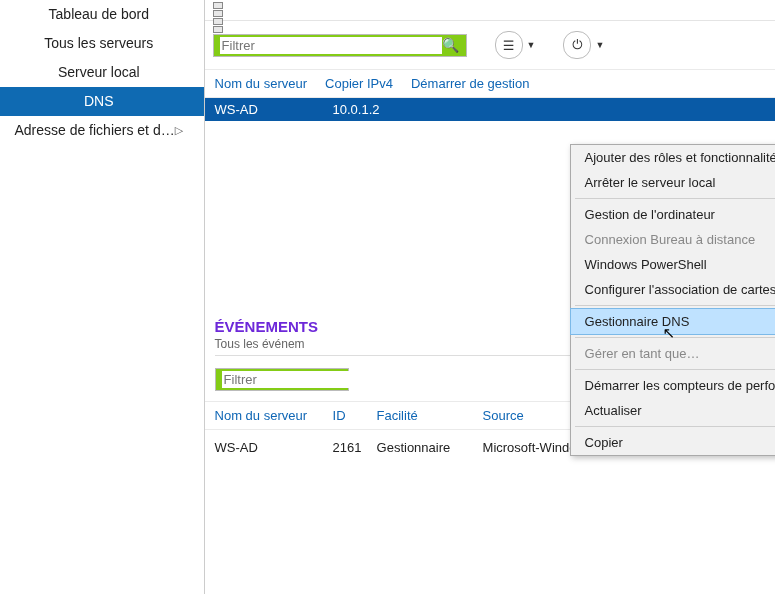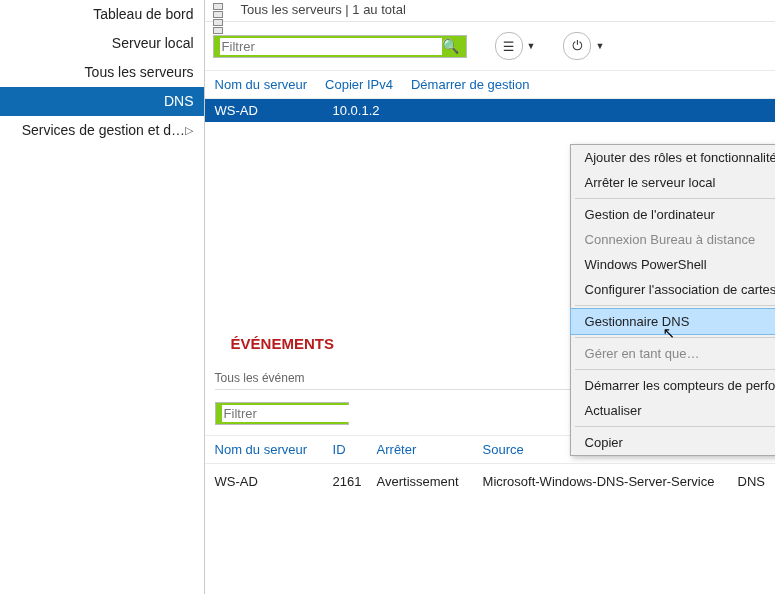--- a/index.html
+++ b/index.html
@@ -1,19 +1,19 @@
 <!DOCTYPE html>
 <html><head>
 <meta charset="utf-8">
 <style>
 html,body{margin:0;padding:0;font-family:"Segoe UI",Arial,sans-serif;font-size:13px;color:#222;background:#fff;overflow:hidden}
 #root{width:775px;height:594px;position:relative;display:flex}
 
 .nav{width:232px;border-right:1px solid #ccc;padding-top:0}
-.nav-item{padding:6px 10px 7px 4px;font-size:14px;cursor:pointer;display:flex;align-items:center;justify-content:flex-end;color:#222}
+.nav-item{padding:6px 10px 7px 4px;font-size:14px;cursor:pointer;display:flex;align-items:center;justify-content:center;color:#222}
 .nav-item.selected{background:#0f6ab2;color:#fff}
 .nav-item .chev{font-size:11px;color:#555}
 
 .content{flex:1;position:relative;padding:0}
 .header-line{display:flex;align-items:center;gap:8px;padding:2px 8px 4px 8px;border-bottom:1px solid #e4e4e4}
 .header-line .grid-icon{width:20px;height:14px;display:flex;flex-wrap:wrap}
 .header-line .grid-icon span{width:8px;height:5px;border:1px solid #888;margin:0 1px 1px 0;background:#e8e8e8}
 .header-line .all{color:#444}
 .toolbar{display:flex;align-items:center;gap:28px;padding:10px 8px}
 .filter-box{display:flex;align-items:center;border:1px solid #bbb;padding:2px 6px;width:240px;background:#84cc16}
@@ -27,22 +27,22 @@
 .cols span{color:#0f66b5;cursor:pointer}
 
 .srv-row{background:#095aa6;color:#fff;display:flex;padding:4px 10px;font-size:13px}
 .srv-row .c1{width:118px}
 .srv-row .c2{width:90px}
 .srv-row .c3{flex:1}
 
 .list-area{height:195px;border:1px solid transparent}
 
 .events-heading{padding:0 10px}
-.events-heading h3{margin:16px;font-size:15px;font-weight:600;color:#b91c1c;letter-spacing:0}
-.events-heading .sub{font-size:12px;color:#666;border-bottom:1px solid #ddd;padding-bottom:4px;margin-top:19px}
+.events-heading h3{margin:0;font-size:15px;font-weight:600;color:#6d28d9;letter-spacing:0}
+.events-heading .sub{font-size:12px;color:#666;border-bottom:1px solid #ddd;padding-bottom:4px;margin-top:2px}
 
 .ev-filter{margin:12px 10px 10px 10px}
 .ev-cols{display:flex;padding:6px 10px;border-top:1px solid #eaeaea;border-bottom:1px solid #eaeaea;gap:0}
 .ev-cols span{color:#0f66b5;cursor:pointer}
 .ev-row{display:flex;padding:10px 10px;color:#222}
 .ev-cols .c1,.ev-row .c1{width:118px}
 .ev-cols .c2,.ev-row .c2{width:44px}
 .ev-cols .c3,.ev-row .c3{width:106px}
 .ev-cols .c4,.ev-row .c4{width:255px}
 .ev-cols .c5,.ev-row .c5{flex:1}
@@ -57,43 +57,42 @@
 </style>
 </head>
 <body>
 <div id="root">
 
 <div class="nav">
   <div class="nav-item">
         <span>Tableau de bord</span>
       </div>
   <div class="nav-item">
-        <span>Serveur local</span>
+        <span>Tous les serveurs</span>
       </div>
   <div class="nav-item">
-        <span>Tous les serveurs</span>
+        <span>Serveur local</span>
       </div>
   <div class="nav-item selected">
         <span>DNS</span>
       </div>
   <div class="nav-item">
-        <span>Services de gestion et d…</span>
+        <span>Adresse de fichiers et d…</span>
         <span class="chev">▷</span>
       </div>
 </div>
 
 <div class="content">
   <div class="header-line">
     <span class="grid-icon">
           <span></span>
           <span></span>
           <span></span>
           <span></span>
         </span>
-    <span class="all">Tous les serveurs | 1 au total</span>
   </div>
 
   <div class="toolbar">
     <div class="filter-box">
       <input placeholder="Filtrer" style="">
       <span class="mag">🔍</span>
     </div>
     <div class="tool-wrap">
       <div class="tool-btn">☰</div>
       <span class="dd">▼</span>
@@ -122,28 +121,28 @@
     <div class="sub">Tous les événem</div>
   </div>
 
   <div class="filter-box ev-filter" style="width:120px">
     <input placeholder="Filtrer" style="">
   </div>
 
   <div class="ev-cols">
     <span class="c1">Nom du serveur</span>
     <span class="c2">ID</span>
-    <span class="c3">Arrêter</span>
+    <span class="c3">Facilité</span>
     <span class="c4">Source</span>
     <span class="c5">Jour</span>
   </div>
   <div class="ev-row">
     <span class="c1">WS-AD</span>
     <span class="c2">2161</span>
-    <span class="c3">Avertissement</span>
+    <span class="c3">Gestionnaire</span>
     <span class="c4">Microsoft-Windows-DNS-Server-Service</span>
     <span class="c5">DNS</span>
   </div>
 
   <div class="ctx" id="ctx">
         <div class="mi">Ajouter des rôles et fonctionnalités</div>
         <div class="mi">Arrêter le serveur local</div>
         <div class="sep"></div>
         <div class="mi">Gestion de l'ordinateur</div>
         <div class="mi disabled">Connexion Bureau à distance</div>

